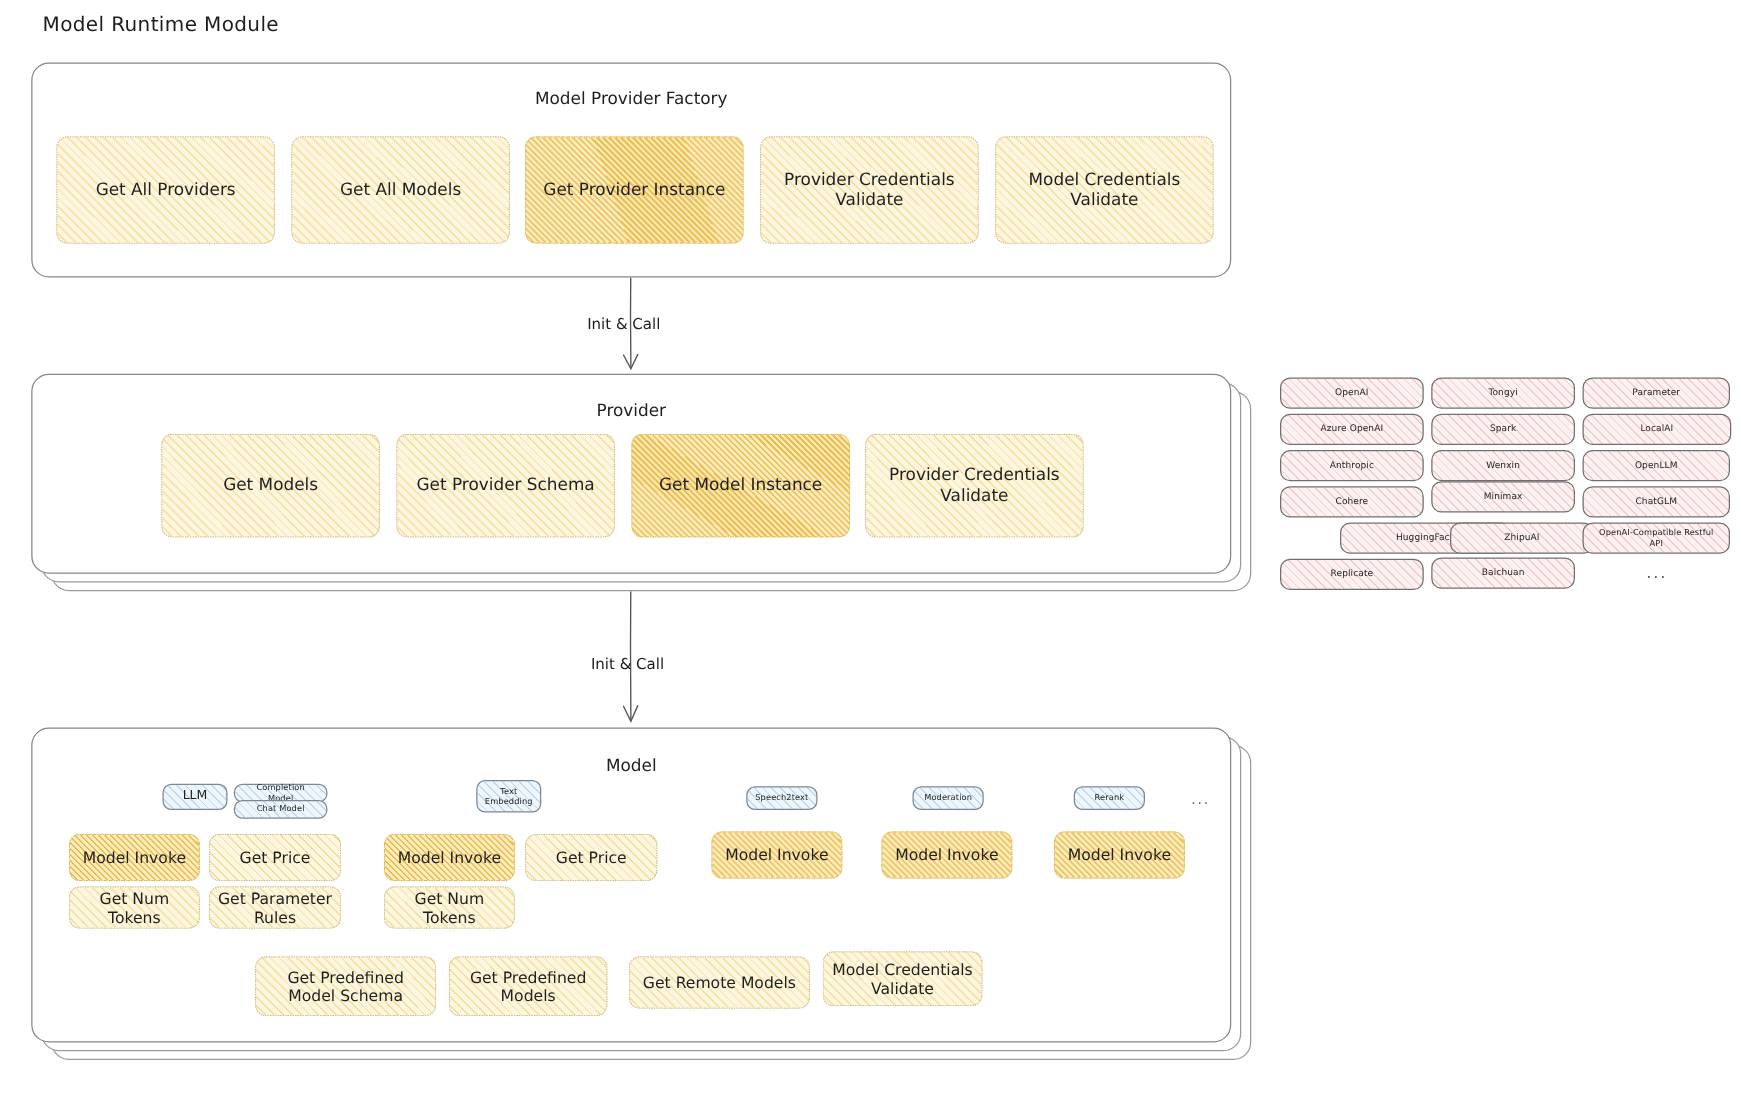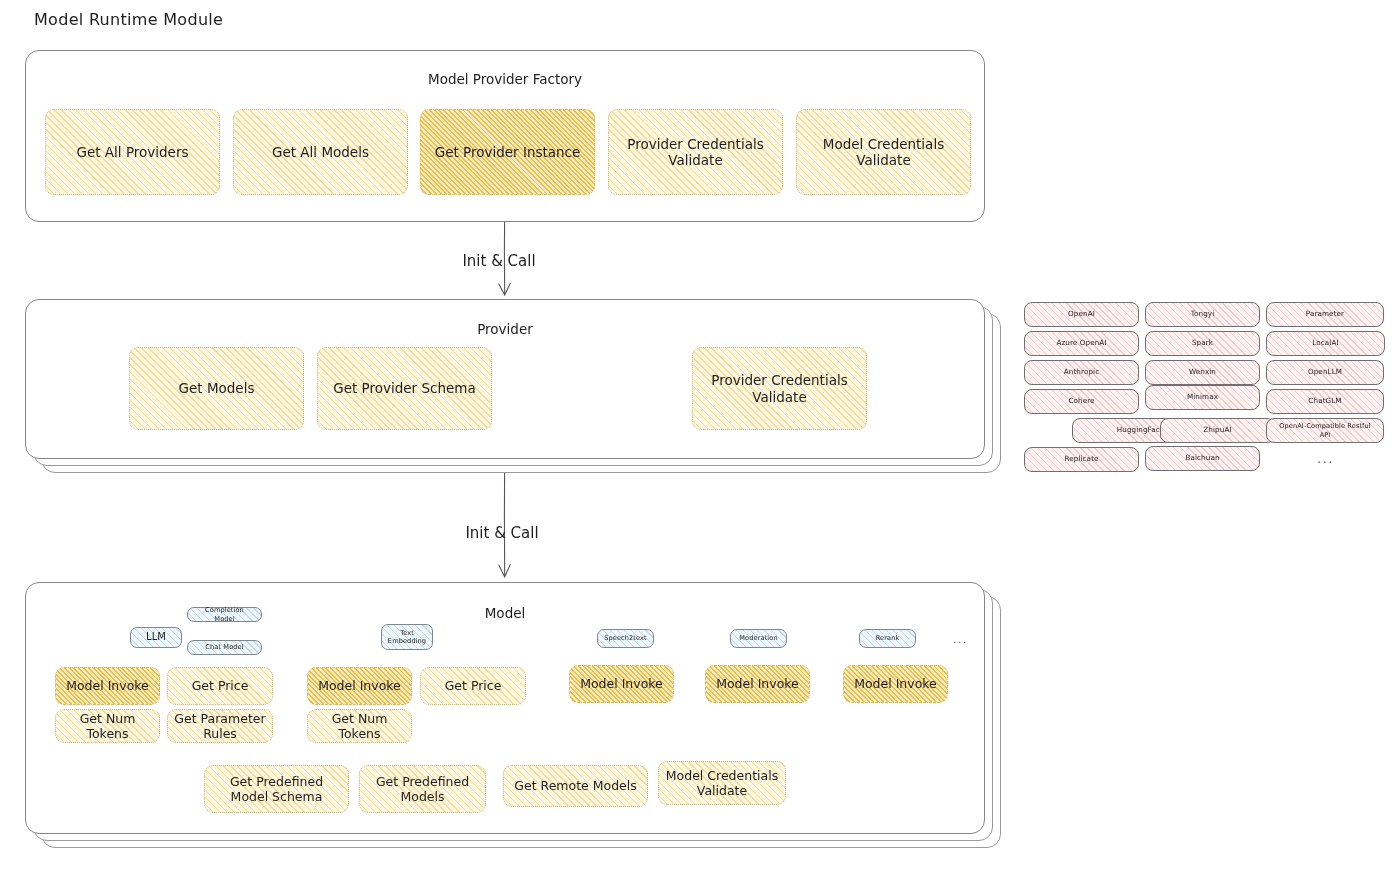--- a/index.html
+++ b/index.html
@@ -86,21 +86,21 @@
   .n-15 { font-size: 13.5px; }
   .n-13 { font-size: 12.5px; }
   .n-11 { font-size: 10px; }
   .n-8  { font-size: 7.2px; letter-spacing: .1px; }
   .n-7  { font-size: 6.6px; letter-spacing: .1px; }
 
   
   .arrow { position: absolute; }
   .arrow-label {
     position: absolute;
-    font-size: 15px; color: #1e1e1e;
+    font-size: 12px; color: #1e1e1e;
     white-space: nowrap;
     transform: translateX(-50%);
     text-align: center;
   }
 
   .ellipsis {
     position: absolute;
     font-size: 13px; color: #5a5a5a;
     letter-spacing: 1.5px;
   }
@@ -135,20 +135,21 @@
   <div class="card layer" style="left:41px; top:313px; width:960px; height:160px;"></div>
   <div class="card layer" style="left:33px; top:306px; width:960px; height:160px;"></div>
 
   <div class="card" style="left:25px; top:299px; width:960px; height:160px;">
     <div class="card-title" style="top:21px;">Provider</div>
 
     <div class="node fill-yellow n-15" style="left:291px; top:47px; width:175px; height:83px;">Get Provider Schema</div>
 
     <div class="node fill-yellow n-15" style="left:103px; top:47px; width:175px; height:83px;">Get Models</div>
 
+    <div class="node fill-yellow-strong n-15" style="left:479px; top:47px; width:175px; height:83px;">Get Model Instance</div>
 
     <div class="node fill-yellow n-15" style="left:666px; top:47px; width:175px; height:83px;">Provider Credentials Validate</div>
   </div>
 
   <div style="position:absolute; left:1024px; top:299px; width:360px; height:180px;">
 
     <div class="node fill-pink n-8" style="left:0px; top:3px; width:115px; height:25px;">OpenAI</div>
     <div class="node fill-pink n-8" style="left:0px; top:32px; width:115px; height:25px;">Azure OpenAI</div>
     <div class="node fill-pink n-8" style="left:0px; top:61px; width:115px; height:25px;">Anthropic</div>
     <div class="node fill-pink n-8" style="left:0px; top:90px; width:115px; height:25px;">Cohere</div>
@@ -177,21 +178,21 @@
   </svg>
   <div class="arrow-label" style="left:502px; top:524px;">Init &amp; Call</div>
 
   <div class="card layer" style="left:41px; top:596px; width:960px; height:252px;"></div>
   <div class="card layer" style="left:33px; top:589px; width:960px; height:252px;"></div>
 
   <div class="card" style="left:25px; top:582px; width:960px; height:252px;">
     <div class="card-title" style="top:22px;">Model</div>
 
     <div class="node fill-blue n-11" style="left:104px; top:44px; width:52px; height:21px;">LLM</div>
-    <div class="node fill-blue n-7" style="left:161px; top:24px; width:75px; height:15px;">Completion Model</div>
+    <div class="node fill-blue n-7" style="left:161px; top:44px; width:75px; height:15px;">Completion Model</div>
     <div class="node fill-blue n-7" style="left:161px; top:57px; width:75px; height:15px;">Chat Model</div>
 
     <div class="node fill-yellow-strong n-13" style="left:29px; top:84px; width:105px; height:38px;">Model Invoke</div>
     <div class="node fill-yellow n-13" style="left:141px; top:84px; width:106px; height:38px;">Get Price</div>
     <div class="node fill-yellow n-13" style="left:29px; top:126px; width:105px; height:34px;">Get Num Tokens</div>
     <div class="node fill-yellow n-13" style="left:141px; top:126px; width:106px; height:34px;">Get Parameter Rules</div>
 
     <div class="node fill-blue n-7" style="left:355px; top:41px; width:52px; height:26px;">Text Embedding</div>
 
     <div class="node fill-yellow-strong n-13" style="left:281px; top:84px; width:105px; height:38px;">Model Invoke</div>

